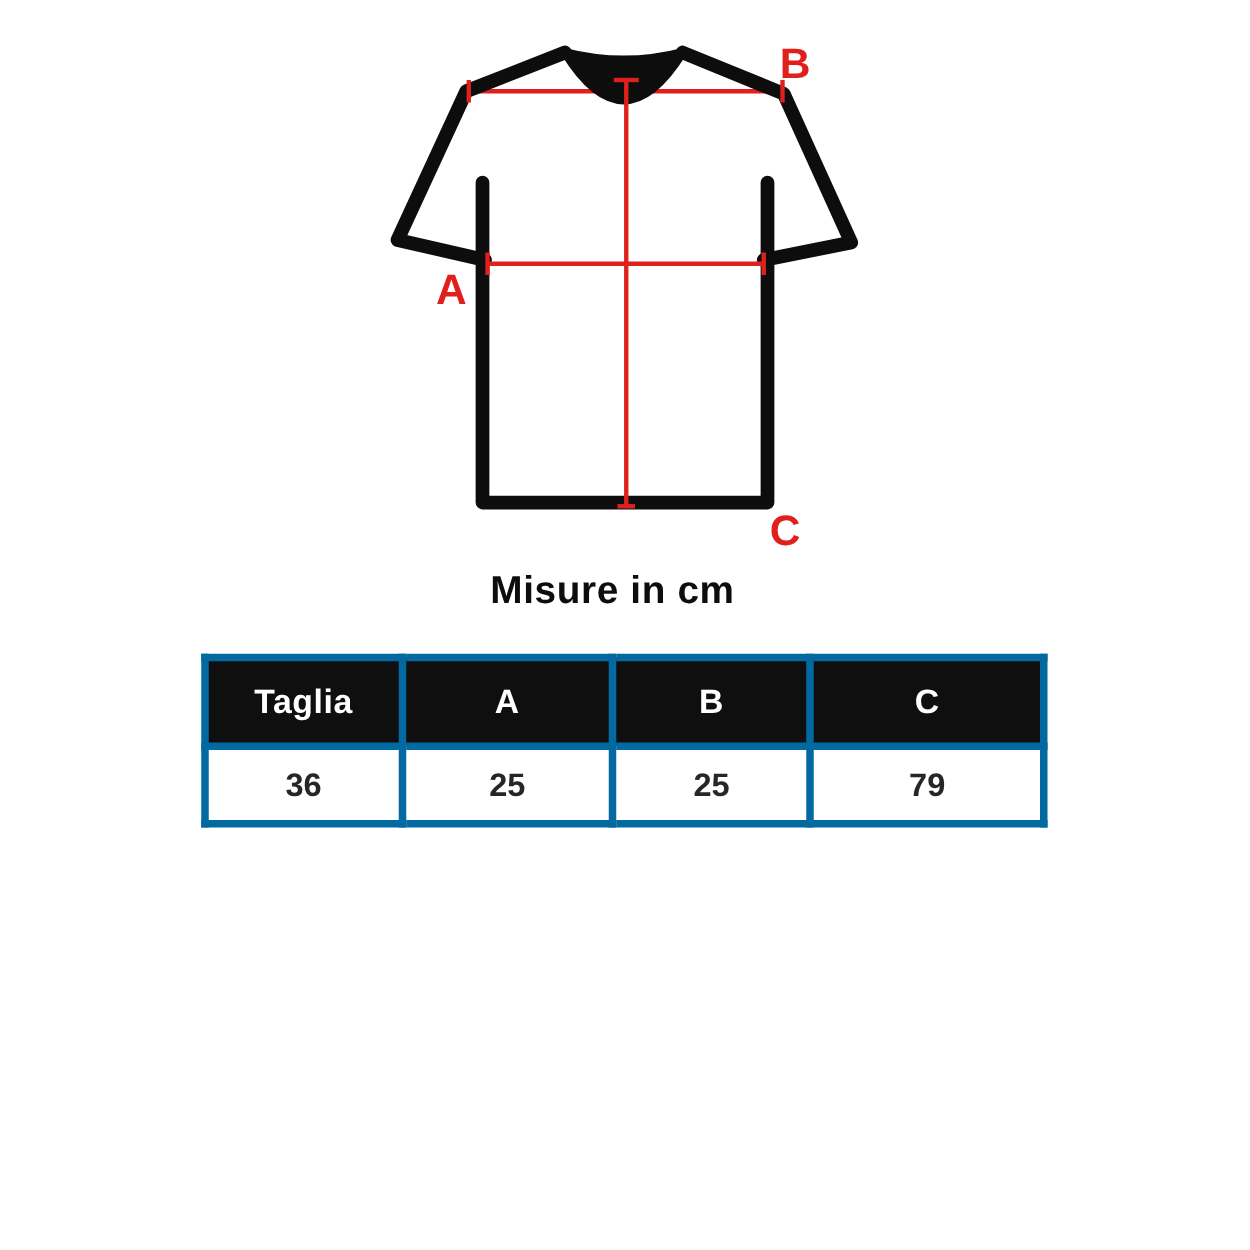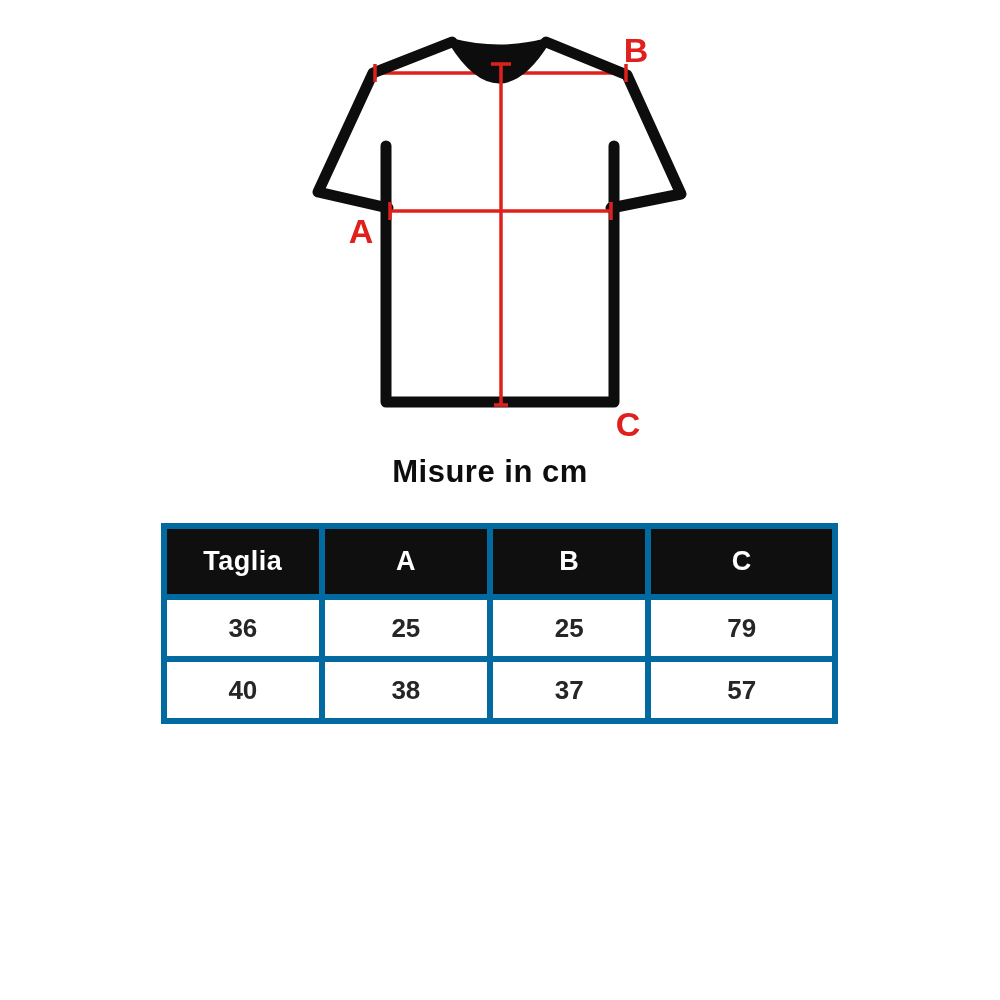--- a/index.html
+++ b/index.html
@@ -124,22 +124,16 @@
         <th>C</th>
       </tr>
     </thead>
     <tbody>
       <tr>
         <td>36</td>
         <td>25</td>
         <td>25</td>
         <td>79</td>
       </tr>
-      <tr>
-        <td>40</td>
-        <td>38</td>
-        <td>37</td>
-        <td>57</td>
-      </tr>
     </tbody>
   </table>
 
 </div>
 
 </body></html>

